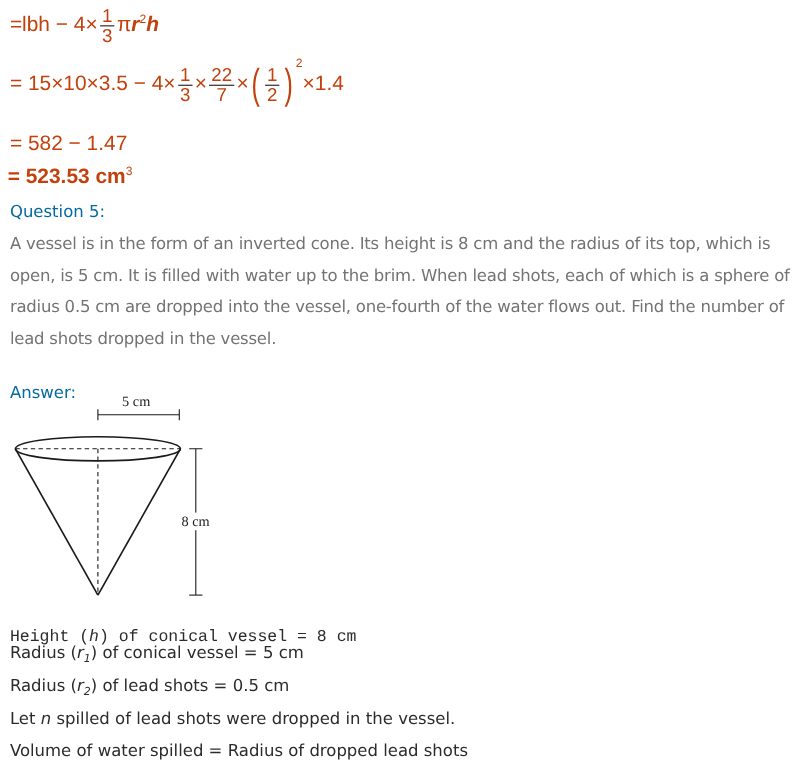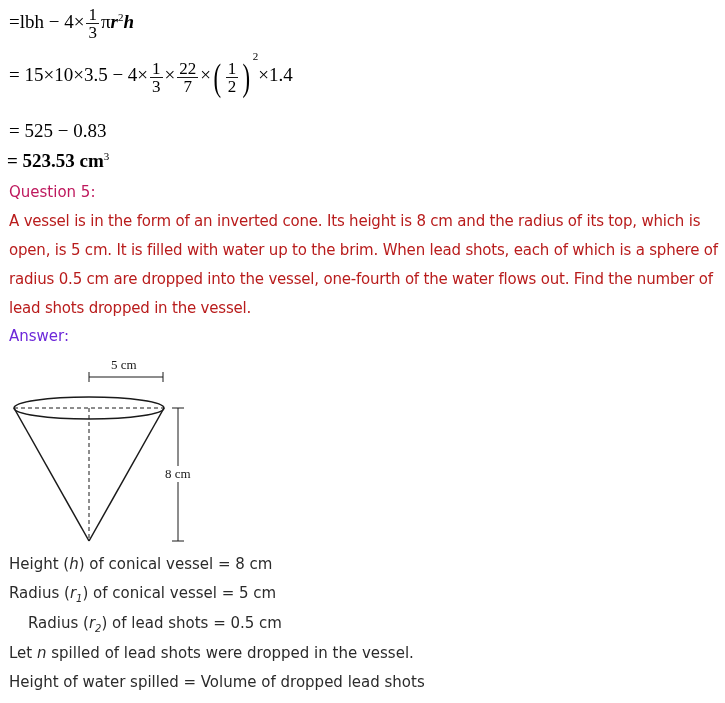--- a/index.html
+++ b/index.html
@@ -1,44 +1,44 @@
 <!DOCTYPE html>
 <html><head>
 <meta charset="utf-8">
 <style>
   html, body { margin: 0; padding: 0; background: #ffffff; }
   body { width: 725px; height: 703px; position: relative; overflow: hidden; color: #2b2b2b; }
-  .math { position: absolute; font-family: Liberation Serif, serif; font-size: 19px; color: #000000; white-space: nowrap; }
+  .math { position: absolute; font-family: Liberation Sans, sans-serif; font-size: 19px; color: #c2410c; white-space: nowrap; }
   .frac { display: inline-block; vertical-align: middle; text-align: center; margin: 0 2px; line-height: 1; }
   .frac .num { display: block; padding: 0 2px; border-bottom: 1px solid #1a1a1a; font-size: 17px; }
   .frac .den { display: block; padding: 0 2px; font-size: 17px; }
   .paren { display: inline-block; vertical-align: middle; font-size: 38px; line-height: 1; transform: scaleX(0.6); }
   sup { font-size: 11px; }
   .it { font-style: italic; }
   .bold { font-weight: bold; }
-  .heading { position: absolute; left: 9px; top: 183px; font-family: "DejaVu Sans", sans-serif; font-size: 15px; color: #be185d; }
-  .para { position: absolute; left: 9px; top: 207px; width: 712px; font-family: "DejaVu Sans", sans-serif; font-size: 15px; line-height: 29px; color: #b91c1c; letter-spacing: -0.2px; }
-  .answer-label { position: absolute; left: 9px; top: 327px; font-family: "DejaVu Sans", sans-serif; font-size: 15px; color: #6d28d9; }
+  .heading { position: absolute; left: 9px; top: 183px; font-family: "DejaVu Sans", sans-serif; font-size: 15px; color: #0369a1; }
+  .para { position: absolute; left: 9px; top: 207px; width: 712px; font-family: "DejaVu Sans", sans-serif; font-size: 15px; line-height: 29px; color: #737373; letter-spacing: -0.2px; }
+  .answer-label { position: absolute; left: 9px; top: 348px; font-family: "DejaVu Sans", sans-serif; font-size: 15px; color: #0369a1; }
   .line { position: absolute; left: 9px; font-family: "DejaVu Sans", sans-serif; font-size: 15px; color: #2b2b2b; white-space: nowrap; }
   .diagram { position: absolute; left: 0; top: 355px; }
   .dlabel { font-family: "Liberation Serif", "DejaVu Serif", serif; font-size: 13px; fill: #1a1a1a; }
 </style>
 </head>
 <body>
 
 <div class="math" style="left:9px; top:6px;">
   <span>=lbh − 4×</span><span class="frac"><span class="num">1</span><span class="den">3</span></span><span>π</span><span class="it bold">r</span><sup>2</sup><span class="it bold">h</span>
 </div>
 
 <div class="math" style="left:9px; top:58px;">
   <span>= 15×10×3.5 − 4×</span><span class="frac"><span class="num">1</span><span class="den">3</span></span><span>×</span><span class="frac"><span class="num">22</span><span class="den">7</span></span><span>×</span><span class="paren">(</span><span class="frac"><span class="num">1</span><span class="den">2</span></span><span class="paren">)</span><sup style="position:relative; top:-14px;">2</sup><span>×1.4</span>
 </div>
 
 <div class="math" style="left:9px; top:120px;">
-  <span>= 525 − 0.83</span>
+  <span>= 582 − 1.47</span>
 </div>
 
 <div class="math" style="left:7px; top:150px;">
   <span class="bold">= 523.53 cm</span><sup>3</sup>
 </div>
 
 <div class="heading">Question 5:</div>
 <div class="para">A vessel is in the form of an inverted cone. Its height is 8 cm and the radius of its top, which is open, is 5 cm. It is filled with water up to the brim. When lead shots, each of which is a sphere of radius 0.5 cm are dropped into the vessel, one-fourth of the water flows out. Find the number of lead shots dropped in the vessel.</div>
 <div class="answer-label">Answer:</div>
 
@@ -58,27 +58,27 @@
   <line x1="14" y1="53" x2="89" y2="186" stroke="#1a1a1a" stroke-width="1.5"></line>
   <line x1="164" y1="53" x2="89" y2="186" stroke="#1a1a1a" stroke-width="1.5"></line>
 
   <line x1="178" y1="53" x2="178" y2="186" stroke="#1a1a1a" stroke-width="1"></line>
   <line x1="172" y1="53" x2="184" y2="53" stroke="#1a1a1a" stroke-width="1"></line>
   <line x1="172" y1="186" x2="184" y2="186" stroke="#1a1a1a" stroke-width="1"></line>
   <rect x="163" y="111" width="30" height="16" fill="#ffffff"></rect>
   <text class="dlabel" x="165" y="123">8 cm</text>
 </svg>
 
-<div class="line" style="top:555px;">
+<div class="line" style="top:571px;font-family:Liberation Mono, monospace;">
   <span>Height (</span><span class="it">h</span><span>) of conical vessel = 8 cm</span>
 </div>
 <div class="line" style="top:584px;">
   <span>Radius (</span><span class="it">r</span><sub class="it" style="font-size:10px;">1</sub><span>) of conical vessel = 5 cm</span>
 </div>
-<div class="line" style="top:614px;margin-left:19px;">
+<div class="line" style="top:614px;">
   <span>Radius (</span><span class="it">r</span><sub class="it" style="font-size:10px;">2</sub><span>) of lead shots = 0.5 cm</span>
 </div>
 <div class="line" style="top:644px;">
   <span>Let </span><span class="it">n</span><span> spilled of lead shots were dropped in the vessel.</span>
 </div>
 <div class="line" style="top:673px;">
-  <span>Height of water spilled = Volume of dropped lead shots</span>
+  <span>Volume of water spilled = Radius of dropped lead shots</span>
 </div>
 
 </body></html>

